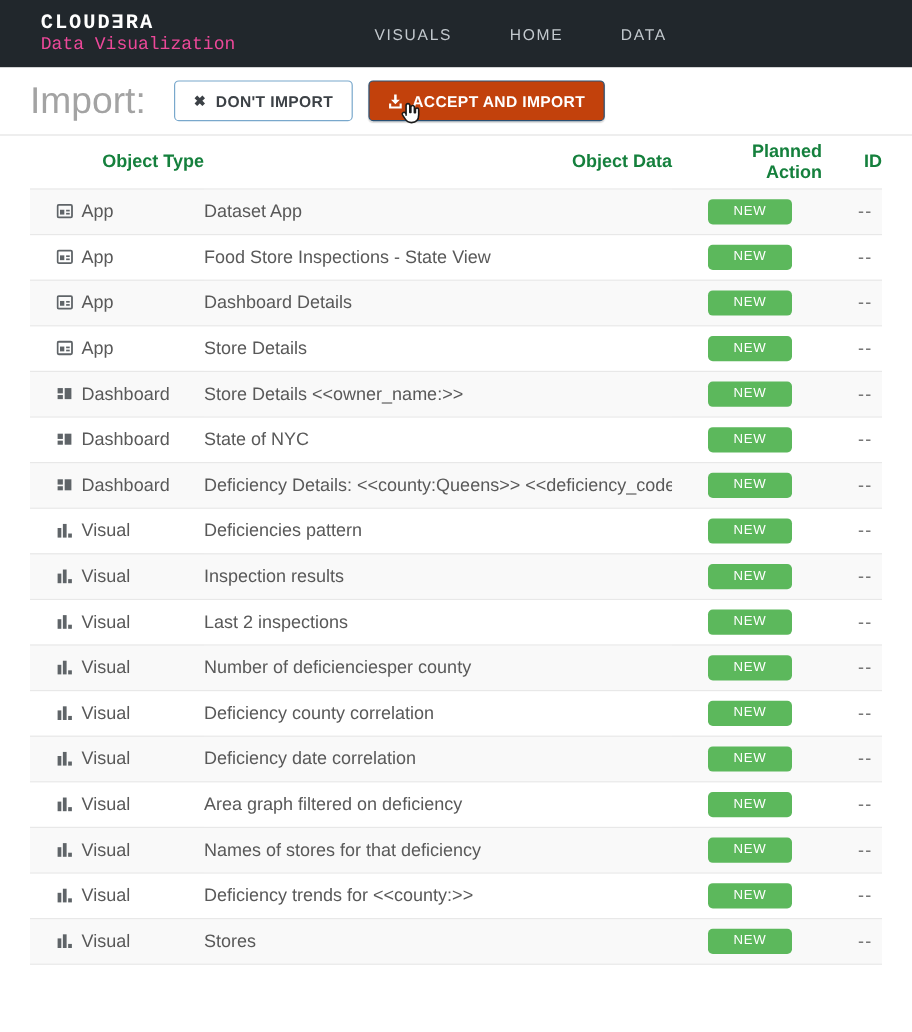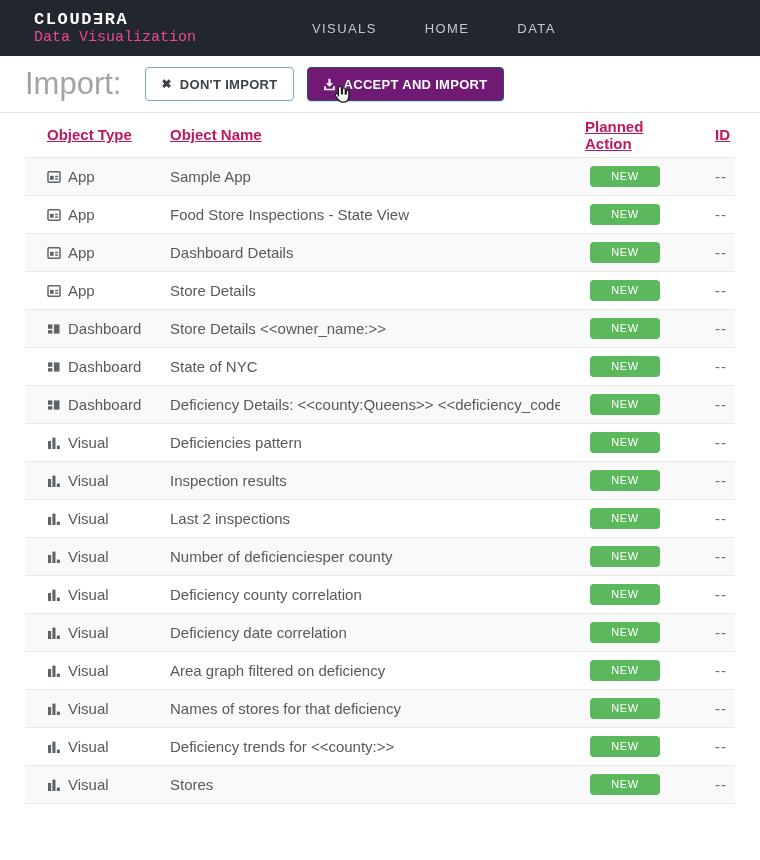--- a/index.html
+++ b/index.html
@@ -15,35 +15,35 @@
   .nav-link { color:#c3c9ce; font-size:13px; letter-spacing:1.4px; text-decoration:none;
               padding:10px 16px; margin-right:16px; cursor:pointer; }
 
   
   .import-bar { height:57px; display:flex; align-items:center; padding:0 25px;
                 border-bottom:1px solid #e3e3e3; position:relative; }
   .import-title { font-size:31px; color:#a3a3a3; font-weight:400; }
   .btn { font-size:13px; font-weight:bold; border-radius:4px; padding:0 15px; height:34px;
          display:inline-flex; align-items:center; gap:8px; cursor:pointer; letter-spacing:.3px; }
   .btn-outline { background:#fff; border:1px solid #79a8cc; color:#3c4146; margin-left:24px; }
-  .btn-primary { background:#701a75; border:1px solid #2a5276; color:#fff; margin-left:13px;
+  .btn-primary { background:#c2410c; border:1px solid #2a5276; color:#fff; margin-left:13px;
                  box-shadow:0 1px 1px rgba(0,0,0,.15); }
   .x-glyph { font-size:12px; color:#3c4146; line-height:1; }
   .cursor-overlay { position:absolute; left:331px; top:27px; width:24px; height:24px;
                     pointer-events:none; }
 
   
   .table-wrap { padding:0 25px; }
   table { width:100%; border-collapse:collapse; table-layout:fixed; }
   col.c-type  { width:145px; }
   col.c-name  { width:390px; }
   col.c-action{ width:125px; }
   col.c-id    { width:50px; }
-  thead th { text-align:left; font-size:15px; color:#be185d; font-weight:bold;
-             height:44px; vertical-align:middle;text-decoration:underline; }
+  thead th { text-align:right; font-size:15px; color:#15803d; font-weight:bold;
+             height:44px; vertical-align:middle; }
   th.h-type  { padding-left:22px; }
   th.h-action{ padding-left:25px; }
   th.h-id    { padding-left:30px; }
   tbody tr { height:38px; border-top:1px solid #e8e8e8; }
   tbody tr:last-child { border-bottom:1px solid #e8e8e8; }
   tbody tr:nth-child(odd) { background:#f9f9f9; }
   td { font-size:15px; color:#595959; vertical-align:middle; }
   td.t-type { padding-left:22px; white-space:nowrap; }
   td.t-type svg { vertical-align:-2px; margin-right:7px; }
   td.t-name { white-space:nowrap; overflow:hidden; }
@@ -97,34 +97,34 @@
   <table>
     <colgroup>
         <col class="c-type">
         <col class="c-name">
         <col class="c-action">
         <col class="c-id">
       </colgroup>
     <thead>
       <tr>
         <th class="h-type">Object Type</th>
-        <th class="h-name">Object Name</th>
+        <th class="h-name">Object Data</th>
         <th class="h-action">Planned Action</th>
         <th class="h-id">ID</th>
       </tr>
     </thead>
     <tbody id="rows-body">
         <tr>
           <td class="t-type"><span><svg width="14" height="14" viewBox="0 0 14 14">
                 <rect x="1" y="1.8" width="12" height="10.4" rx="1" fill="none" stroke="#5f6468" stroke-width="1.5"></rect>
                 <rect x="3" y="5.8" width="3.6" height="4" fill="#5f6468"></rect>
                 <rect x="8.1" y="5.8" width="3" height="1.4" fill="#5f6468"></rect>
                 <rect x="8.1" y="8.4" width="3" height="1.4" fill="#5f6468"></rect>
               </svg></span><span>App</span></td>
-          <td class="t-name">Sample App</td>
+          <td class="t-name">Dataset App</td>
           <td class="t-action"><span class="badge" style="background: rgb(92, 184, 92);">NEW</span></td>
           <td class="t-id">--</td>
         </tr>
         <tr>
           <td class="t-type"><span><svg width="14" height="14" viewBox="0 0 14 14">
                 <rect x="1" y="1.8" width="12" height="10.4" rx="1" fill="none" stroke="#5f6468" stroke-width="1.5"></rect>
                 <rect x="3" y="5.8" width="3.6" height="4" fill="#5f6468"></rect>
                 <rect x="8.1" y="5.8" width="3" height="1.4" fill="#5f6468"></rect>
                 <rect x="8.1" y="8.4" width="3" height="1.4" fill="#5f6468"></rect>
               </svg></span><span>App</span></td>

